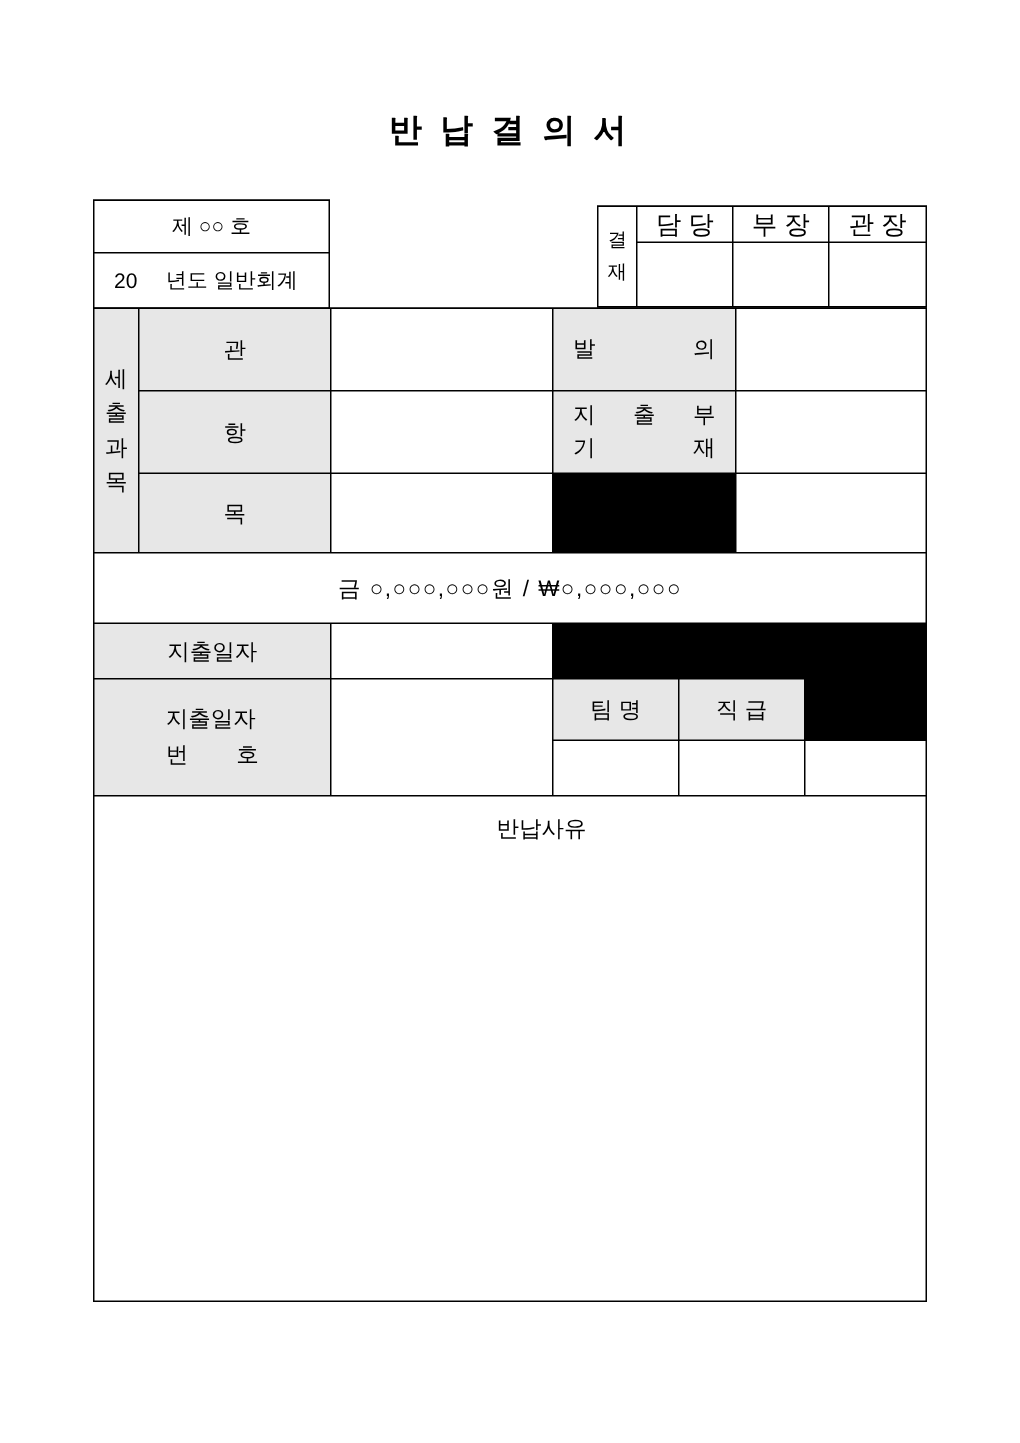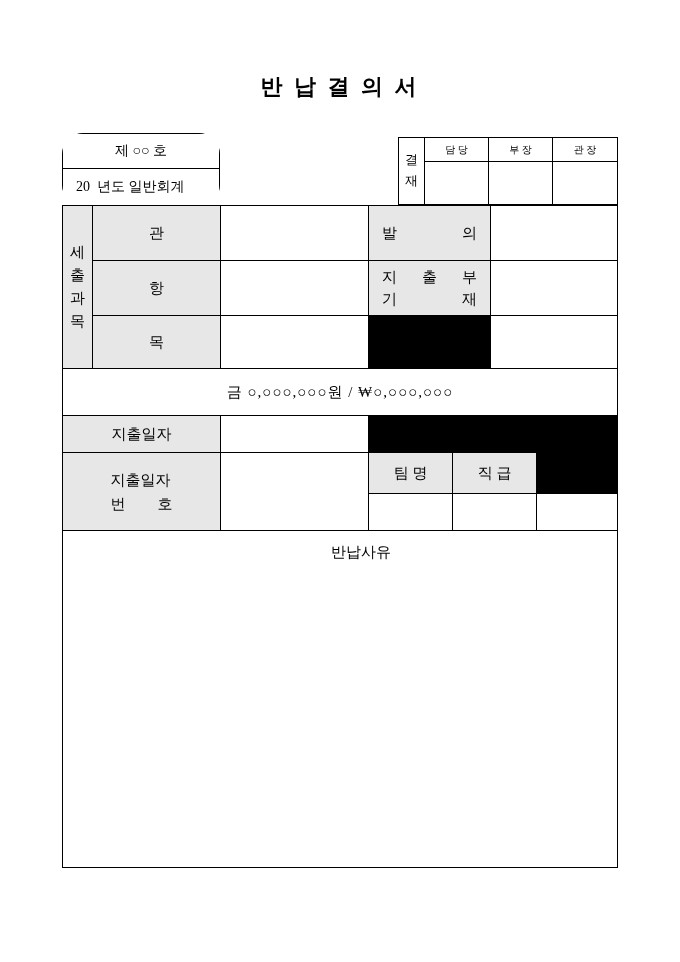--- a/index.html
+++ b/index.html
@@ -2,21 +2,21 @@
 <html><head>
 <meta charset="utf-8">
 <style>
   * { box-sizing: border-box; margin: 0; padding: 0; }
   html, body { background: #ffffff; }
   .page {
     position: relative;
     width: 680px;
     height: 962px;
     background: #ffffff;
-    font-family: Liberation Serif, serif;
+    font-family: Liberation Sans, sans-serif;
     color: #000;
     overflow: hidden;
     padding-left: 44px;
   }
   .title {
     position: absolute;
     left: 0; top: 72px;
     width: 100%;
     text-align: center;
     font-size: 22px;
@@ -39,33 +39,32 @@
     font-size: 15px;
     overflow: hidden;
   }
   .gray { background: #e7e7e7 !important; }
 
   
   .docbox {
     left: 62px; top: 133px;
     width: 158px; height: 73px;
     grid-template-rows: 34px 1fr;
-    border-radius: 21px;
   }
   .docbox > div { font-size: 14px; white-space: pre; }
-  .docbox .yearrow { justify-content: flex-start; padding-left: 13px; gap: 7px; }
+  .docbox .yearrow { justify-content: flex-start; padding-left: 13px; gap: 19px; }
 
   
   .approval {
     left: 398px; top: 137px;
     width: 220px; height: 68px;
     grid-template-columns: 25px 63px 63px 1fr;
     grid-template-rows: 23px 1fr;
   }
-  .approval > div { font-size: 10px; white-space: pre; }
+  .approval > div { font-size: 17px; white-space: pre; }
   .approval .stamp {
     grid-area: 1 / 1 / 3 / 2;
     white-space: pre-line;
     text-align: center;
     line-height: 1.6;
     font-size: 13px;
   }
 
   
   .main {

